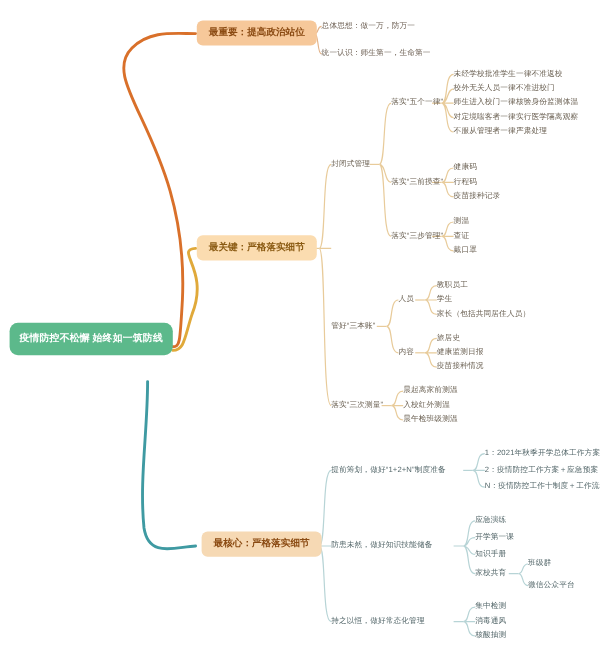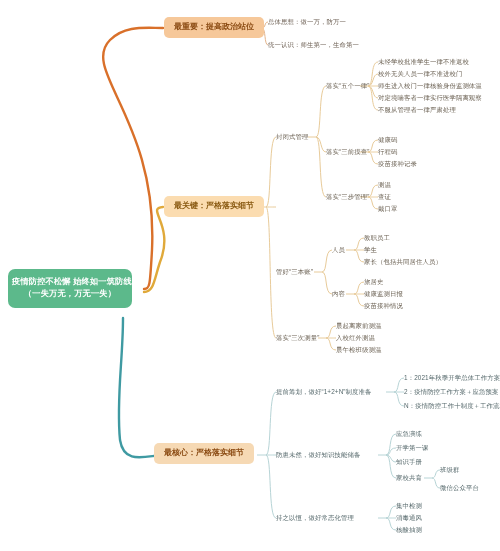--- a/index.html
+++ b/index.html
@@ -23,30 +23,31 @@
   }
   .node {
     position: absolute;
     box-sizing: border-box;
     white-space: nowrap;
   }
   
   .root {
     left: 8px;
     top: 269px;
-    width: 124px;
+    width: 136px;
     padding: 7px 4px 8px 4px;
     background: #5cb98b;
     border-radius: 7px;
     color: #ffffff;
     font-size: 8.2px;
     font-weight: bold;
     line-height: 12px;
     text-align: center;
     letter-spacing: .2px;
+    font-family: Liberation Serif, serif;
   }
   .root .l2 { display: block; }
   
   .pill {
     padding: 5px 10px 6px 10px;
     border-radius: 5px;
     font-size: 8px;
     font-weight: bold;
     line-height: 10px;
   }
@@ -54,21 +55,21 @@
     left: 164px; top: 17px;
     background: #f6c89a;
     color: #8a4a12;
   }
   .pill-yellow {
     left: 164px; top: 196px;
     background: #fbdcb0;
     color: #8a5a12;
   }
   .pill-teal {
-    left: 154px; top: 443px;
+    left: 168px; top: 443px;
     background: #f6d9b4;
     color: #8a4a12;
   }
   
   .txt {
     font-size: 6.4px;
     line-height: 8px;
     letter-spacing: .1px;
     transform: translateY(-50%);
   }
@@ -130,21 +131,20 @@
 
     <path d="M424 478 L 432 478" stroke="#b7d4d6" stroke-width="1" fill="none"></path>
     <path d="M432 478 C 437 478, 434 470, 440 470 M432 478 C 437 478, 434 488, 440 488" stroke="#b7d4d6" stroke-width="1" fill="none"></path>
 
     <path d="M378 518 L 386 518" stroke="#b7d4d6" stroke-width="1" fill="none"></path>
     <path d="M386 518 C 392 518, 388 506, 396 506 M386 518 C 392 518, 392 518, 396 518 M386 518 C 392 518, 388 530, 396 530" stroke="#b7d4d6" stroke-width="1" fill="none"></path>
   </svg>
 
   <div class="node root">
     <span>疫情防控不松懈 始终如一筑防线</span>
-    <span class="l2">（一失万无，万无一失）</span>
   </div>
 
   <div class="node pill pill-orange">最重要：提高政治站位</div>
   <div class="node txt txt-o" style="left:268px; top:22px;">总体思想：做一万，防万一</div>
   <div class="node txt txt-o" style="left:268px; top:45px;">统一认识：师生第一，生命第一</div>
 
   <div class="node pill pill-yellow">最关键：严格落实细节</div>
 
   <div class="node txt txt-y" style="left:276px; top:137px;">封闭式管理</div>
 

